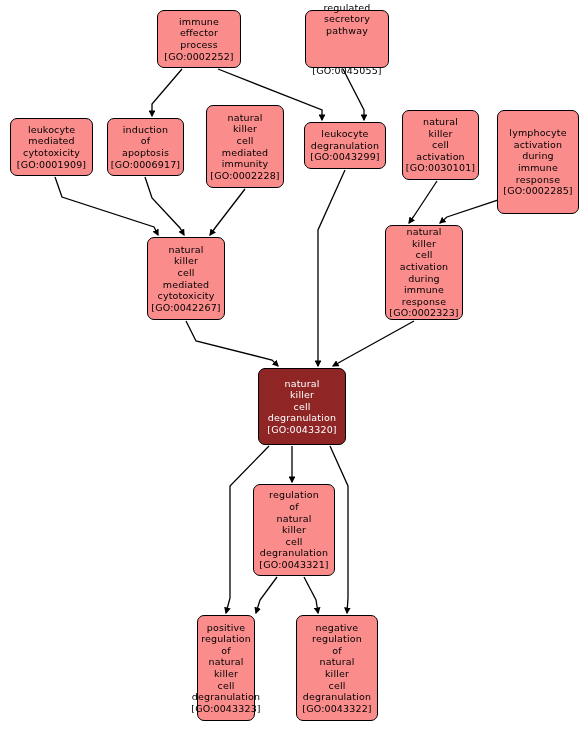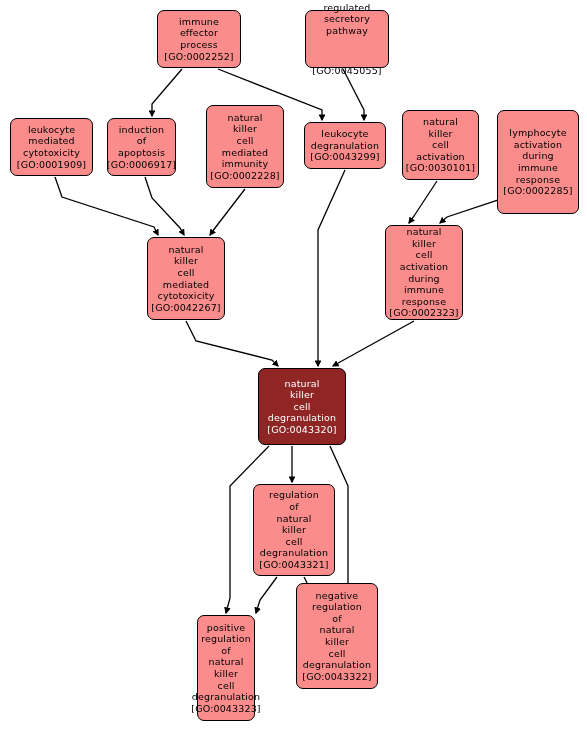--- a/index.html
+++ b/index.html
@@ -99,21 +99,21 @@
 secretory
 pathway</span>
         <span class="goid">[GO:0045055]</span>
       </div>
       <div class="go-node" style="left: 10px; top: 118px; width: 83px; height: 58px;">
         <span class="label">leukocyte
 mediated
 cytotoxicity</span>
         <span class="goid">[GO:0001909]</span>
       </div>
-      <div class="go-node" style="left: 107px; top: 118px; width: 69px; height: 58px;">
+      <div class="go-node" style="left: 107px; top: 118px; width: 77px; height: 58px;">
         <span class="label">induction
 of
 apoptosis</span>
         <span class="goid">[GO:0006917]</span>
       </div>
       <div class="go-node" style="left: 206px; top: 105px; width: 78px; height: 83px;">
         <span class="label">natural
 killer
 cell
 mediated
@@ -177,21 +177,21 @@
       <div class="go-node" style="left: 197px; top: 615px; width: 58px; height: 106px;">
         <span class="label">positive
 regulation
 of
 natural
 killer
 cell
 degranulation</span>
         <span class="goid">[GO:0043323]</span>
       </div>
-      <div class="go-node" style="left: 296px; top: 583px; width: 82px; height: 106px;">
+      <div class="go-node" style="left: 296px; top: 615px; width: 82px; height: 106px;">
         <span class="label">negative
 regulation
 of
 natural
 killer
 cell
 degranulation</span>
         <span class="goid">[GO:0043322]</span>
       </div>
     </div>

